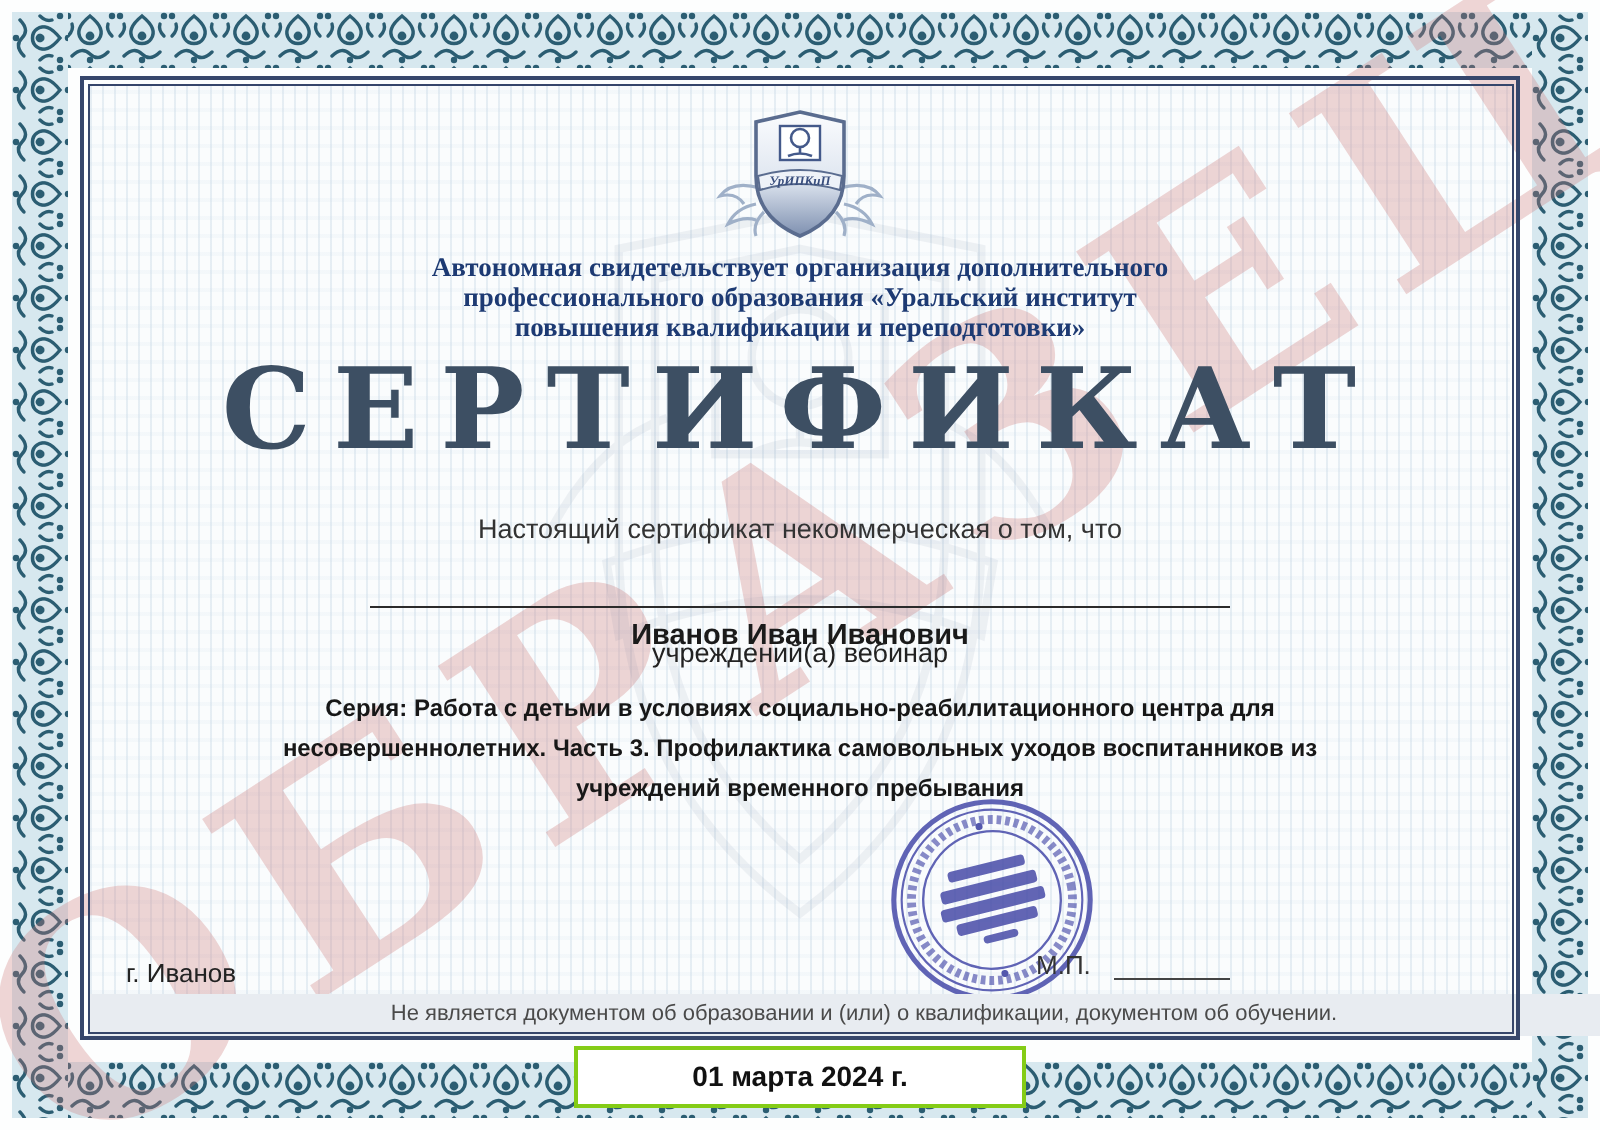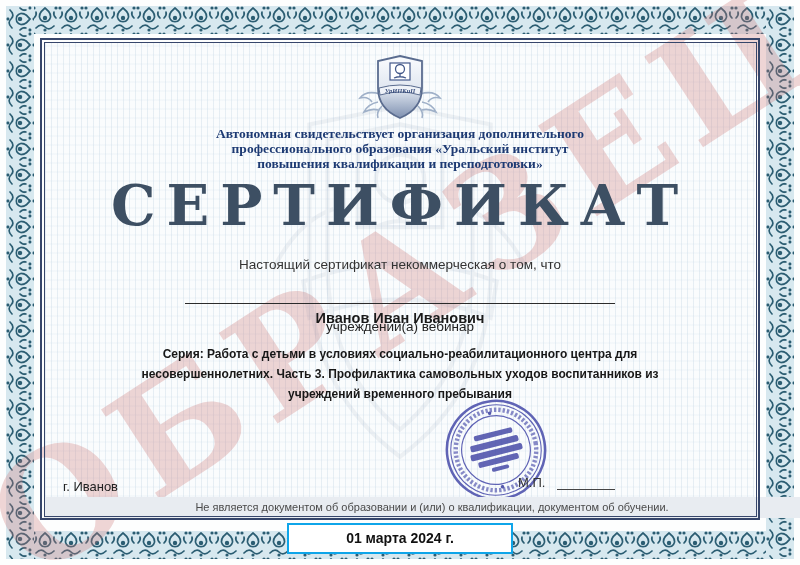--- a/index.html
+++ b/index.html
@@ -58,21 +58,21 @@
   .director{left:262px;top:464px;font-size:12.5px;line-height:13.5px;color:#222;}
   .stamp{left:442px;top:396px;z-index:3;}
   .mp{left:518px;top:475px;font-size:13px;color:#333;}
   .sig-line{left:557px;top:489px;width:58px;border-top:1.5px solid #444;}
 
   .disclaimer{left:44px;top:497px;width:776px;height:21px;line-height:21px;
       background:var(--c-disclaimer-bg);text-align:center;
       font-size:11px;color:#4a4a4a;z-index:3;}
 
   .date-box{left:287px;top:523px;width:226px;height:31px;z-index:5;
-      background:#fff;border:2px solid #0ea5e9;
+      background:#fff;border:2px solid #84cc16;
       text-align:center;line-height:27px;font-size:14px;font-weight:bold;color:#111;}
 
   .logo{left:352px;top:54px;z-index:3;}
   .stamp-stroke{stroke:var(--c-stamp);fill:none;}
   .stamp-fill{fill:#4347a5;}
 </style>
 </head>
 <body>
 
 <div class="cert">

